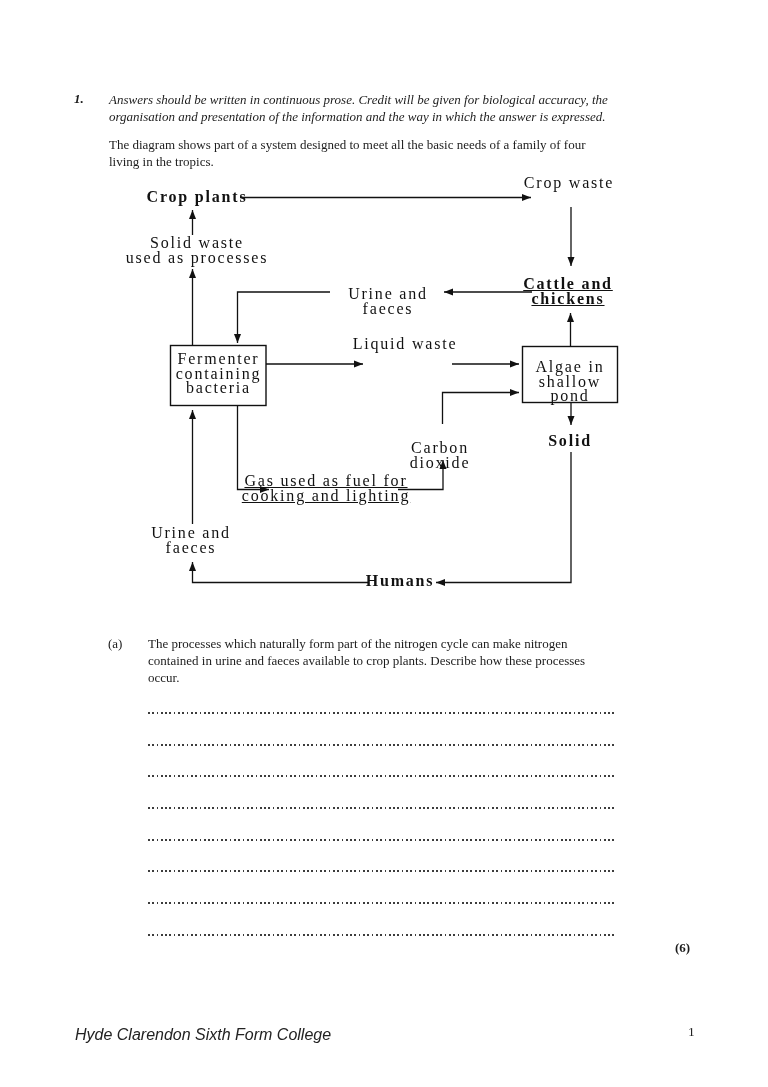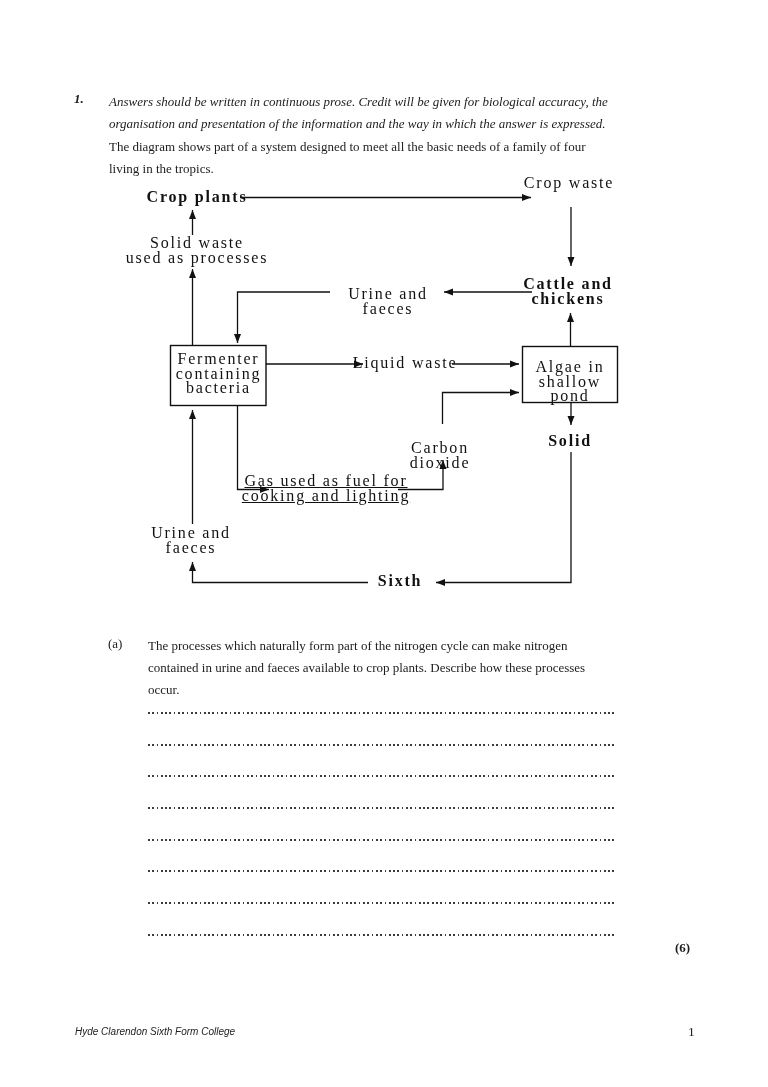--- a/index.html
+++ b/index.html
@@ -2,42 +2,42 @@
 <html><head>
 <meta charset="utf-8">
 <style>
   * { margin:0; padding:0; box-sizing:border-box; }
   html,body { background:#ffffff; }
   body {
     width:768px; height:1087px; position:relative; overflow:hidden;
     font-family:"Liberation Serif", serif; color:#1c1c1c;
   }
   .abs { position:absolute; }
-  .para { font-size:13px; line-height:22px; white-space:pre; }
+  .para { font-size:13px; line-height:17px; white-space:pre; }
   .italic { font-style:italic; }
   .bold { font-weight:bold; }
   .qnum { font-size:13px; font-weight:bold; font-style:italic; }
   .partlabel { font-size:13px; }
   .marks { font-size:13px; font-weight:bold; }
   
   .dlabel {
     position:absolute; font-size:16px; line-height:14.5px; letter-spacing:1.8px;
     text-align:center; white-space:pre-line; color:#111;
   }
   .dlabel.bold { font-weight:bold; }
   .diagram-svg { position:absolute; left:0; top:0; pointer-events:none; }
   .flow { fill:none; stroke:#111; stroke-width:1.3; }
   .dbox { fill:#ffffff; stroke:#111; stroke-width:1.4; }
   
   .answer-lines { position:absolute; left:148px; top:712px; width:469px; }
   .answer-line {
     height:2px; margin-bottom:29.7px;
     background-image:repeating-linear-gradient(to right,#3c3c3c 0 1.7px, transparent 1.7px 4.3px);
   }
-  .footer-school { font-family:"Liberation Sans", sans-serif; font-style:italic; font-size:10px; color:#222; }
+  .footer-school { font-family:"Liberation Sans", sans-serif; font-style:italic; font-size:16px; color:#222; }
   .footer-page { font-size:13.5px; color:#222; }
 </style>
 </head>
 <body>
 
 <div class="abs qnum" style="left:74px; top:91px;">1.</div>
 <div class="abs para italic" style="left:109px; top:91px;">Answers should be written in continuous prose. Credit will be given for biological accuracy, the
 organisation and presentation of the information and the way in which the answer is expressed.</div>
 <div class="abs para" style="left:109px; top:136px;">The diagram shows part of a system designed to meet all the basic needs of a family of four
 living in the tropics.</div>
@@ -67,37 +67,37 @@
   <path class="flow" d="M368,582.5 H192.5 V562" marker-end="url(#ah)"></path>
 
   <rect class="dbox" x="170.5" y="345.5" width="95.5" height="60"></rect>
   <rect class="dbox" x="522.5" y="346.5" width="95" height="56"></rect>
 </svg>
 
 <div class="dlabel bold" style="left:137px; top:190px; width:120px;">Crop plants</div>
 <div class="dlabel" style="left:509px; top:176px; width:120px;">Crop waste</div>
 <div class="dlabel" style="left:122px; top:236px; width:150px;">Solid waste
 used as processes</div>
-<div class="dlabel bold" style="left:508px; top:277px; width:120px;">Cattle and
+<div class="dlabel bold" style="left:508px; top:277px; width:120px;text-decoration:underline;">Cattle and
 chickens</div>
 <div class="dlabel" style="left:327px; top:287px; width:122px;">Urine and faeces</div>
 <div class="dlabel" style="left:171px; top:352px; width:95px;">Fermenter
 containing
 bacteria</div>
-<div class="dlabel" style="left:345px; top:356px; width:120px;">Liquid waste</div>
+<div class="dlabel" style="left:345px; top:337px; width:120px;">Liquid waste</div>
 <div class="dlabel" style="left:523px; top:360px; width:94px;">Algae in
 shallow pond</div>
 <div class="dlabel" style="left:399px; top:441px; width:82px;">Carbon
 dioxide</div>
 <div class="dlabel bold" style="left:539px; top:434px; width:62px;">Solid</div>
 <div class="dlabel" style="left:240px; top:474px; width:172px;text-decoration:underline;">Gas used as fuel for
 cooking and lighting</div>
 <div class="dlabel" style="left:146px; top:526px; width:90px;">Urine and
 faeces</div>
-<div class="dlabel bold" style="left:354px; top:574px; width:92px;">Sixth</div>
+<div class="dlabel bold" style="left:354px; top:574px; width:92px;">Humans</div>
 
 <div class="abs partlabel" style="left:108px; top:636px;">(a)</div>
 <div class="abs para" style="left:148px; top:635px;">The processes which naturally form part of the nitrogen cycle can make nitrogen
 contained in urine and faeces available to crop plants. Describe how these processes
 occur.</div>
 
 <div class="answer-lines">
   <div class="answer-line"></div>
 <div class="answer-line"></div>
     <div class="answer-line"></div>

